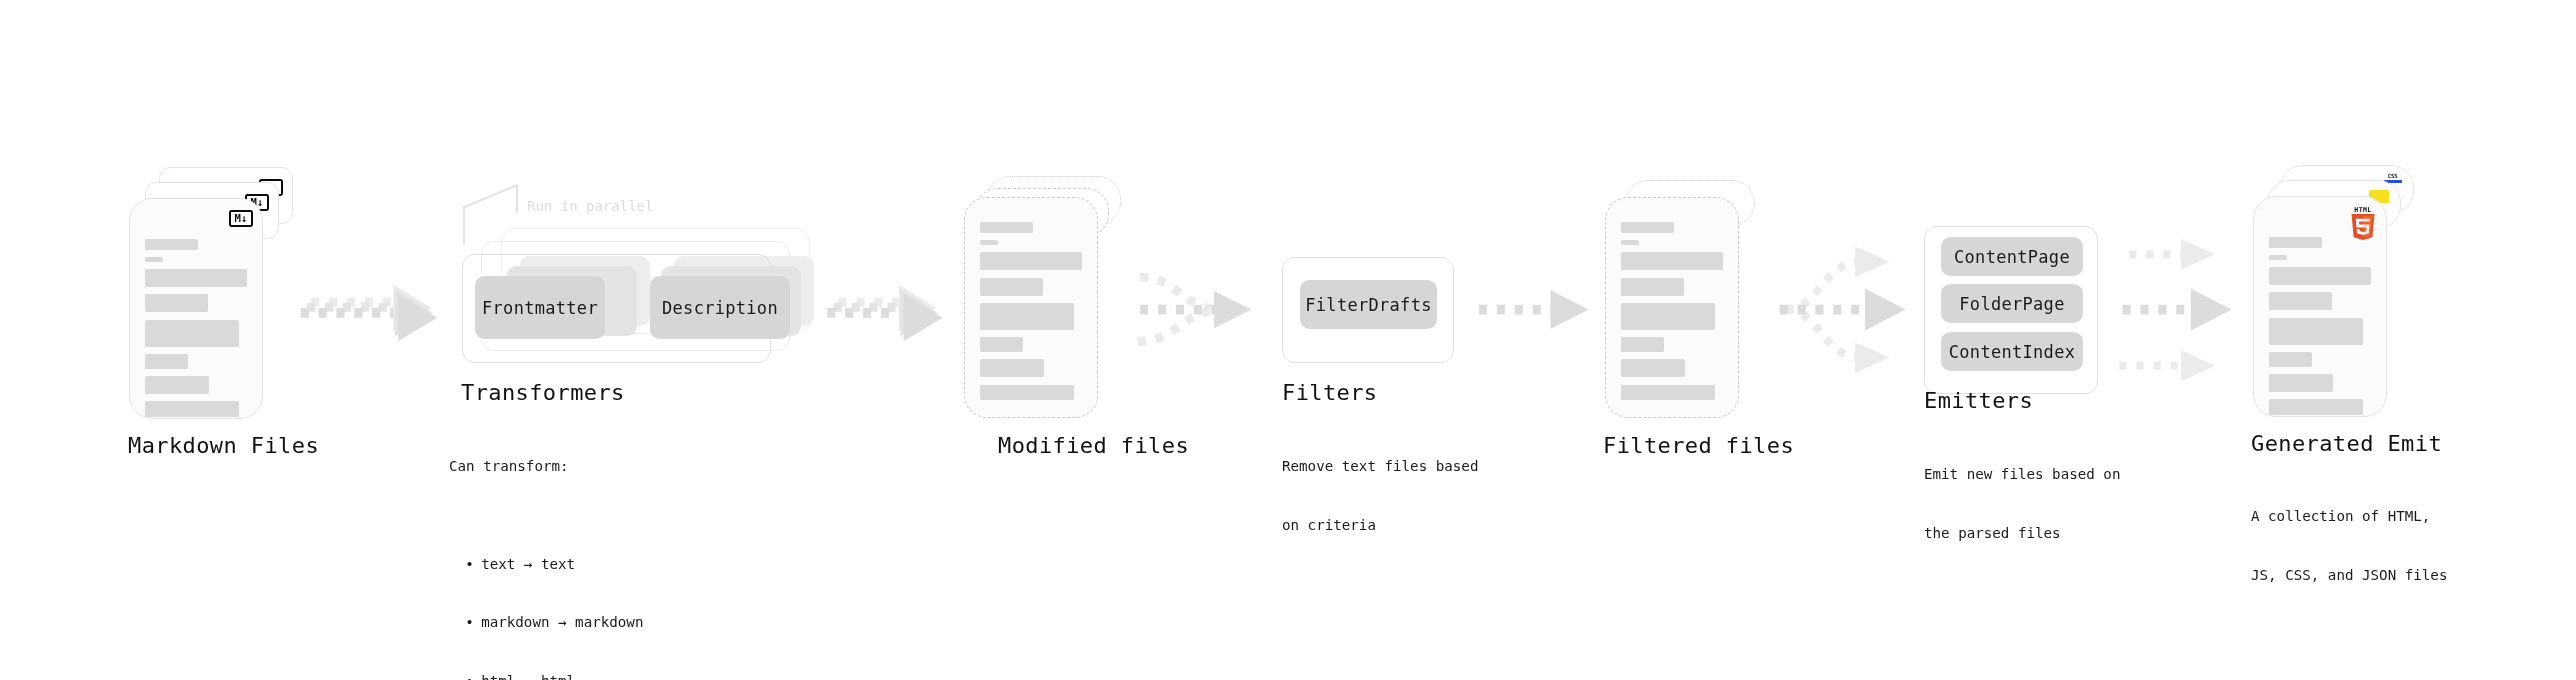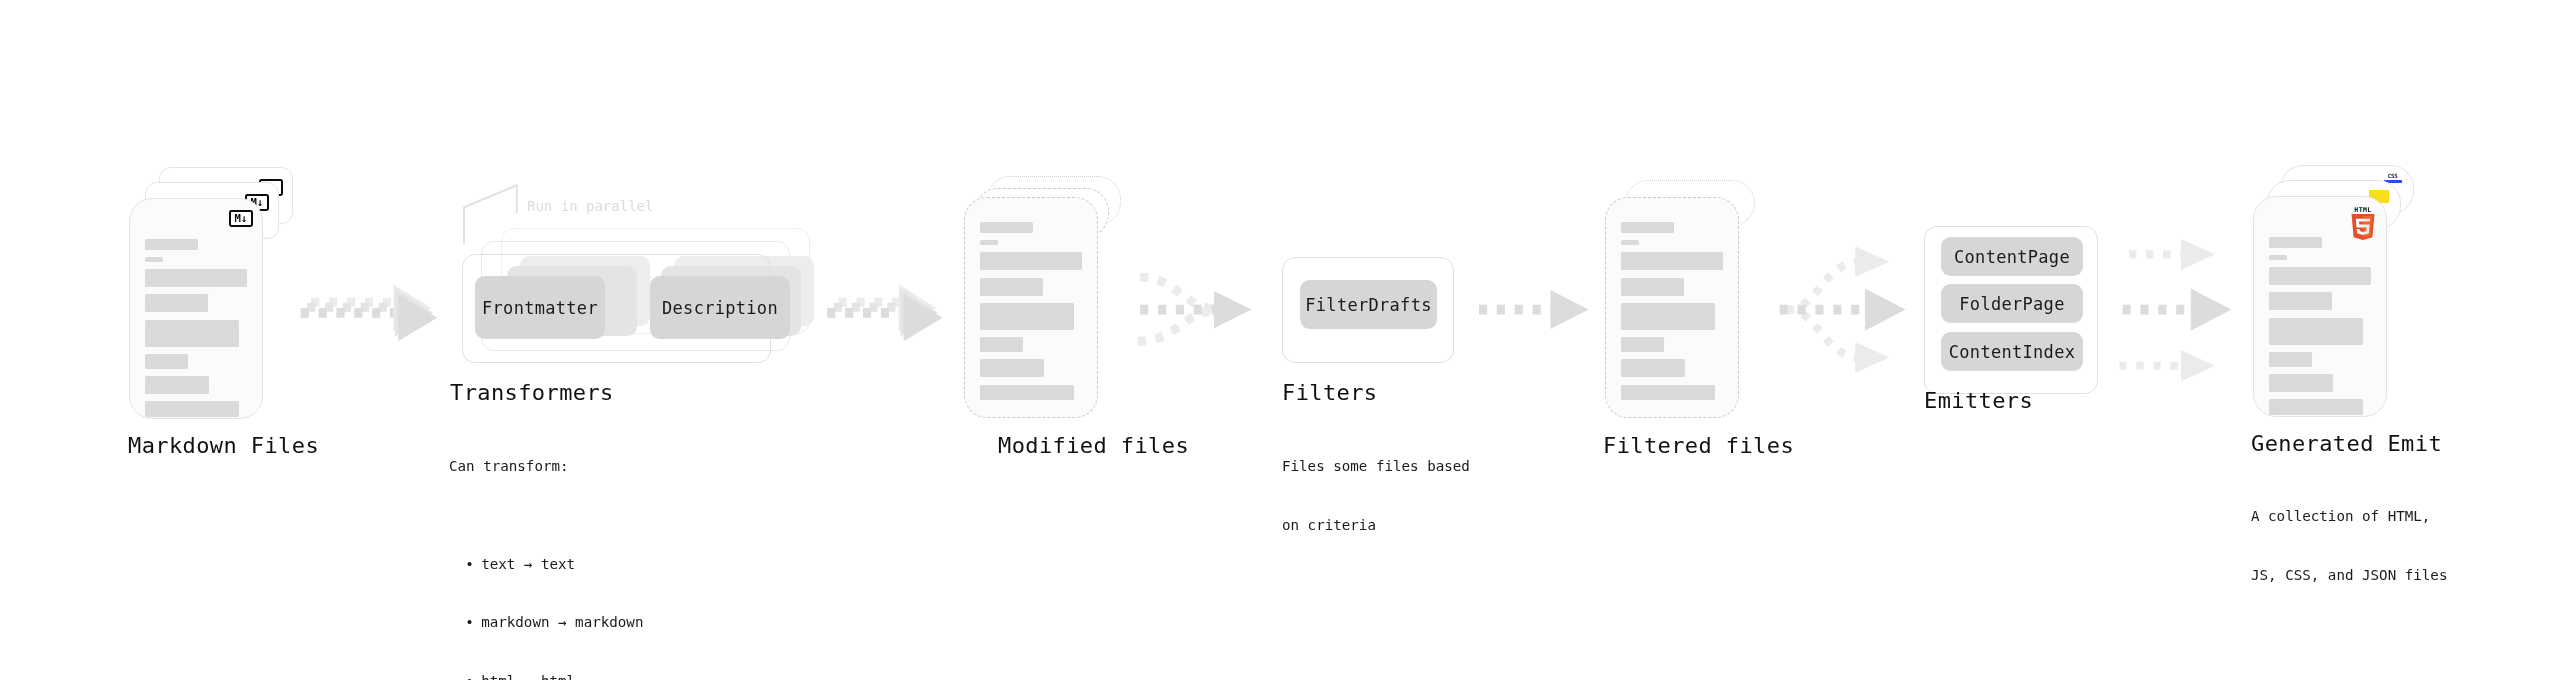--- a/index.html
+++ b/index.html
@@ -252,21 +252,21 @@
     <div class="pill" style="left:475px; top:276px; width:130px; height:63px;">
       <span>Frontmatter</span>
     </div>
     <div class="pill" style="left:650px; top:276px; width:140px; height:63px;">
       <span>Description</span>
     </div>
   </div>
 
   <div class="runlabel" style="left:527px; top:198px;">Run in parallel</div>
 
-  <div class="title" style="left:450px; top:380px;">Transformers</div>
+  <div class="title" style="left:461px; top:380px;">Transformers</div>
 
   <div class="caption" style="left:449px; top:418px;">
     <div>Can transform:</div>
     <ul>
       <li>text → text</li>
       <li>markdown → markdown</li>
       <li>html → html</li>
     </ul>
   </div>
 
@@ -291,21 +291,21 @@
 
 
   <div class="groupbox" style="left:1282px; top:257px; width:172px; height:106px;"></div>
   <div class="pill" style="left:1300px; top:280px; width:137px; height:49px;">
     <span>FilterDrafts</span>
   </div>
 
   <div class="title" style="left:1282px; top:380px;">Filters</div>
 
   <div class="caption" style="left:1282px; top:418px;">
-    <div>Files some files based</div>
+    <div>Remove text files based</div>
     <div>on criteria</div>
   </div>
 
   <div class="stack" style="left:0; top:0;">
     <div class="card dotted" style="left:1625px; top:180px; width:130px; height:46px; background:#ffffff;"></div>
     <div class="card dashed" style="left:1605px; top:197px; width:134px; height:221px;">
       <div class="lines" style="top:24.4px;">
         <div class="ln" style="width:52%; height:10.6px;"></div>
         <div class="ln" style="width:18%; height:4.9px;"></div>
         <div class="ln" style="width:100%; height:18px; margin-top:5.7px;"></div>
@@ -327,20 +327,24 @@
   </div>
   <div class="pill" style="left:1941px; top:284px; width:142px; height:39px;">
     <span>FolderPage</span>
   </div>
   <div class="pill" style="left:1941px; top:332px; width:142px; height:39px;text-align:center;">
     <span>ContentIndex</span>
   </div>
 
   <div class="title" style="left:1924px; top:388px;">Emitters</div>
 
+  <div class="caption" style="left:1924px; top:426px;">
+    <div>Emit new files based on</div>
+    <div>the parsed files</div>
+  </div>
 
   <div class="stack" style="left:0; top:0;">
 
     <div class="card ghost" style="left:2280px; top:165px; width:134px; height:49px;">
       <div class="badge" style="right:11.4px; top:7.3px; width:18px; text-align:center;">
         <div style="font-size:5.7px; font-weight:bold; letter-spacing:-0.2px; color:#1b1b1b; line-height:6.5px;">CSS</div>
         <div style="height:3.3px; background:#264de4; border-radius:0.8px;"></div>
       </div>
     </div>
 

